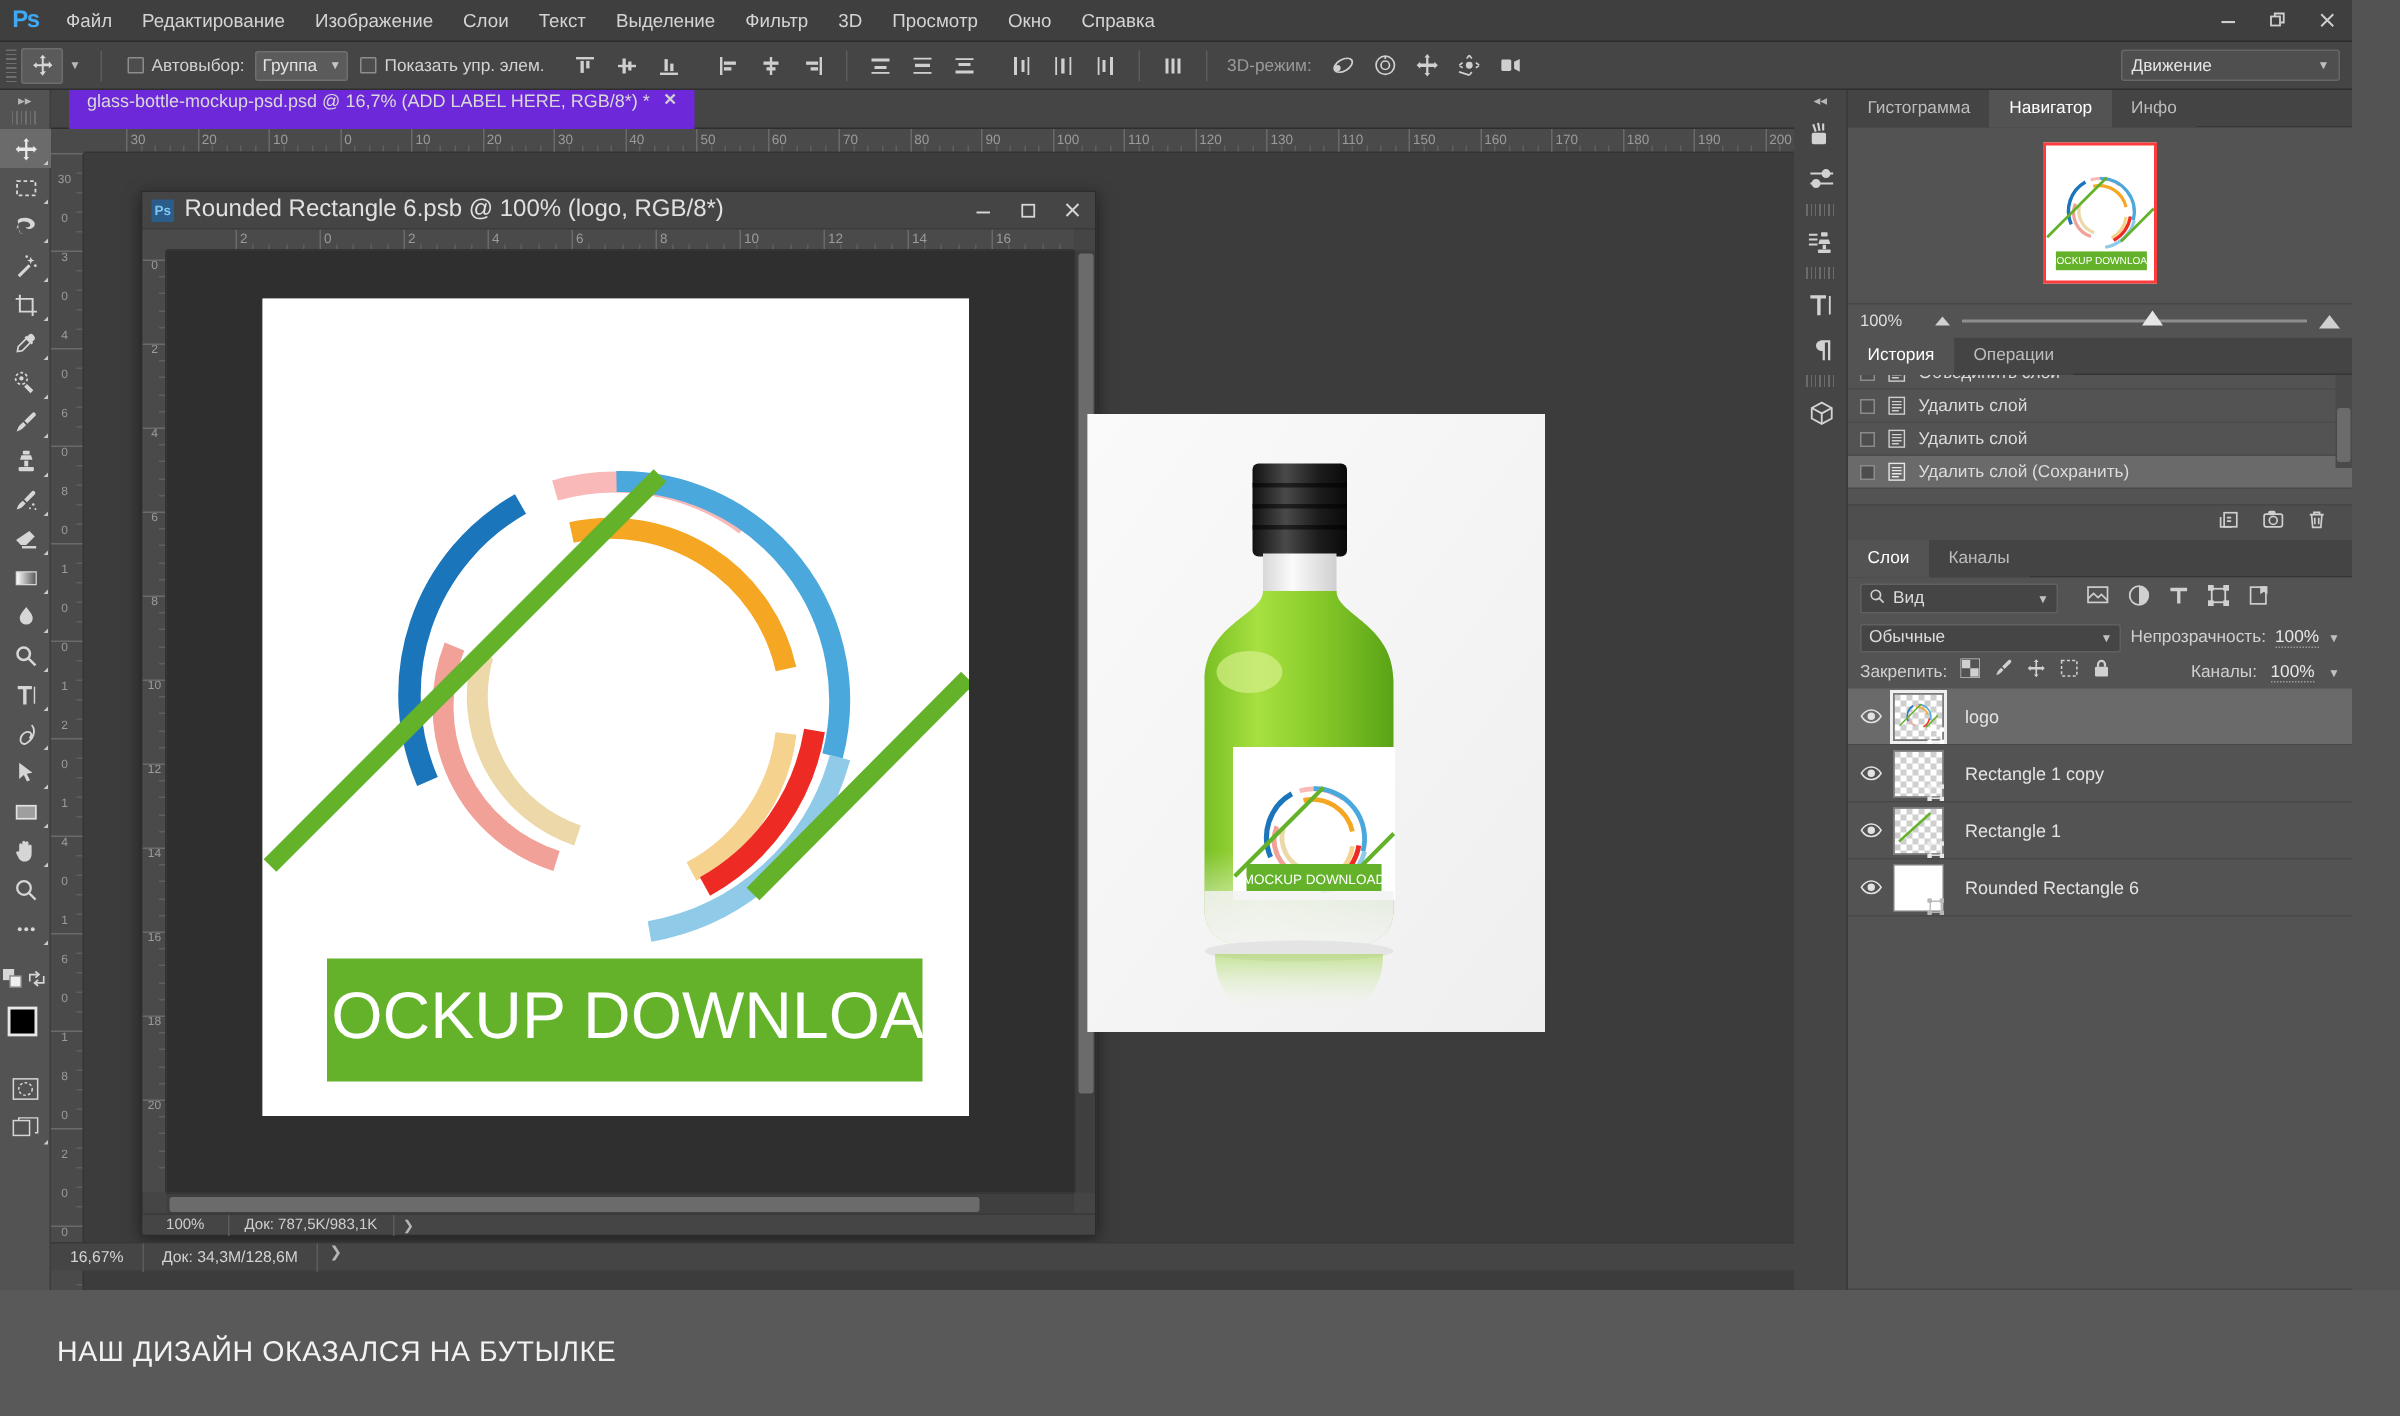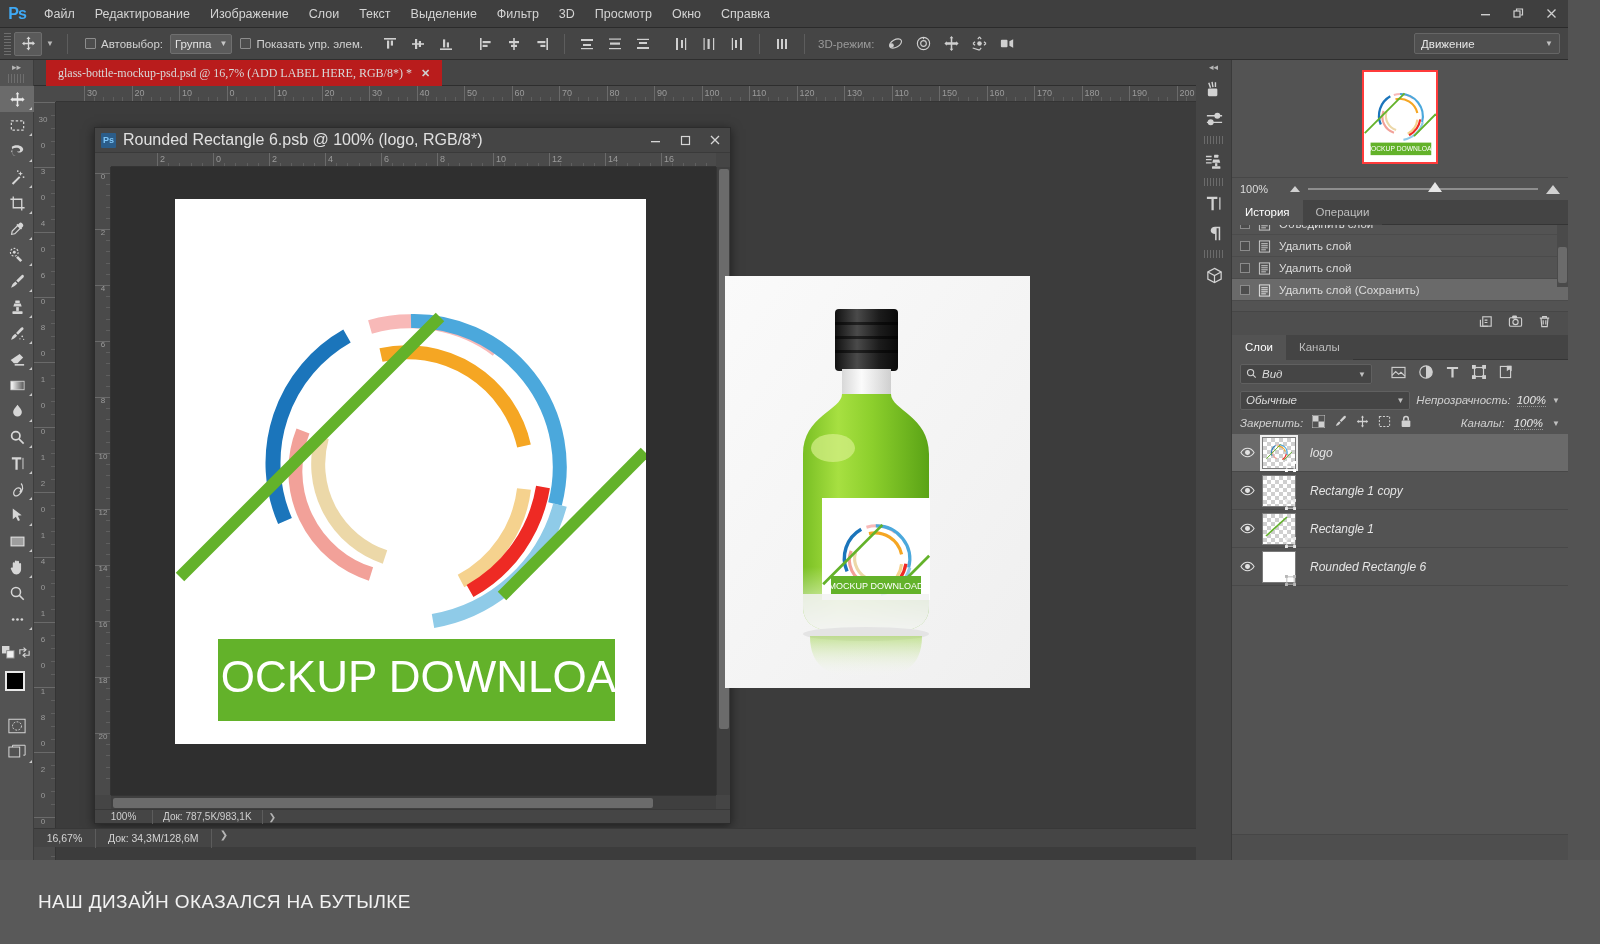--- a/index.html
+++ b/index.html
@@ -97,22 +97,22 @@
   .sw-fg { position:absolute; left:5px; top:2px; width:20px; height:20px; background:#000; border:2px solid #e8e8e8;}
   .sw-bg { position:absolute; left:14px; top:13px; width:20px; height:20px; background:#bfded8; border:1px solid #9a9a9a; z-index:-1;}
 
   
   .tabbar {
     position:absolute; left:34px; top:60px; width:1162px; height:26px;
     background:#454545; border-bottom:1px solid #2e2e2e;
   }
   .doctab {
     position:absolute; left:12px; top:0; height:26px;
-    display:flex; align-items:center; gap:9px; padding:0 12px;
-    background:#b91c1c; color:#d9d9d9; font-size:12px; white-space:nowrap;font-family:Liberation Serif, serif;
+    display:flex; align-items:flex-start; gap:9px; padding:0 12px;
+    background:#6d28d9; color:#d9d9d9; font-size:12px; white-space:nowrap;
   }
   .doctab .x { color:#cfcfcf; font-size:11px; font-weight:bold;}
 
   
   .canvas-area {
     position:absolute; left:34px; top:86px; width:1162px; height:774px;
     background:#3c3c3c;
   }
   .ruler-h {
     position:absolute; left:22px; top:0; right:0; height:16px;
@@ -1220,20 +1220,25 @@
       <div class="rail-ico">
         <svg width="19" height="19" viewBox="0 0 20 20" fill="none" stroke="#d2d2d2" stroke-width="1.3">
             <path d="M10 2.5l7 3.8v7.4l-7 3.8-7-3.8V6.3z"></path>
             <path d="M3 6.3l7 3.8 7-3.8M10 10.1V17.5"></path>
           </svg>
       </div>
     </div>
 
     <div class="panels">
 
+      <div class="panel-tabs">
+        <div class="ptab">Гистограмма</div>
+        <div class="ptab active">Навигатор</div>
+        <div class="ptab">Инфо</div>
+      </div>
       <div class="navpanel">
         <div class="nav-thumb">
           <svg viewBox="0 0 471 545" width="72" height="90">
             <rect width="471" height="545" fill="#fff"></rect>
             <g fill="none" stroke-linecap="butt">
               <path d="M 172 137 A 146 146 0 0 0 110 322" stroke="#1b75bb" stroke-width="15"></path>
               <path d="M 195 128 A 146 146 0 0 1 322 151" stroke="#f8b9b8" stroke-width="14"></path>
               <path d="M 236 122 A 146 146 0 0 1 380 305" stroke="#4ba8dc" stroke-width="14"></path>
               <path d="M 206 156 A 120 120 0 0 1 349 247" stroke="#f5a623" stroke-width="14"></path>
               <path d="M 349 290 A 120 120 0 0 1 286 382" stroke="#f5d28e" stroke-width="14"></path>
@@ -1333,21 +1338,21 @@
                 <path d="M6.6 6.6v4.6M9.4 6.6v4.6"></path>
               </svg>
           </span>
         </div>
       </div>
 
       <div class="panel-tabs">
         <div class="ptab active">Слои</div>
         <div class="ptab">Каналы</div>
       </div>
-      <div class="layerspanel" style="height:500px;font-style:italic;">
+      <div class="layerspanel" style="height:500px;">
         <div class="lp-row1">
           <div class="filter-select">
             <span>
               <svg width="11" height="11" viewBox="0 0 12 12" fill="none" stroke="#d0d0d0" stroke-width="1.2">
                   <circle cx="5" cy="5" r="3.4"></circle>
                   <path d="M7.6 7.6l3 3"></path>
                 </svg>
             </span>
             <span>Вид</span>
             <span class="vchev">▼</span>

